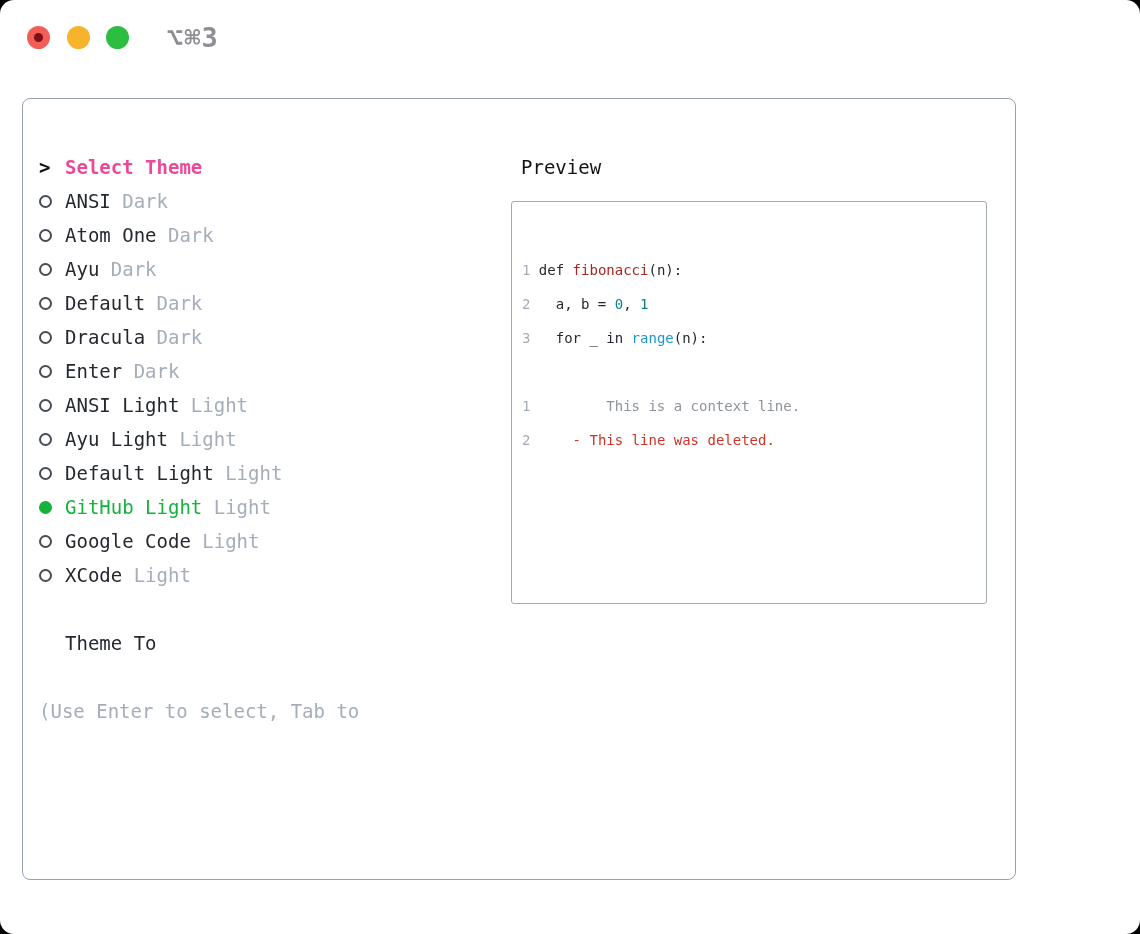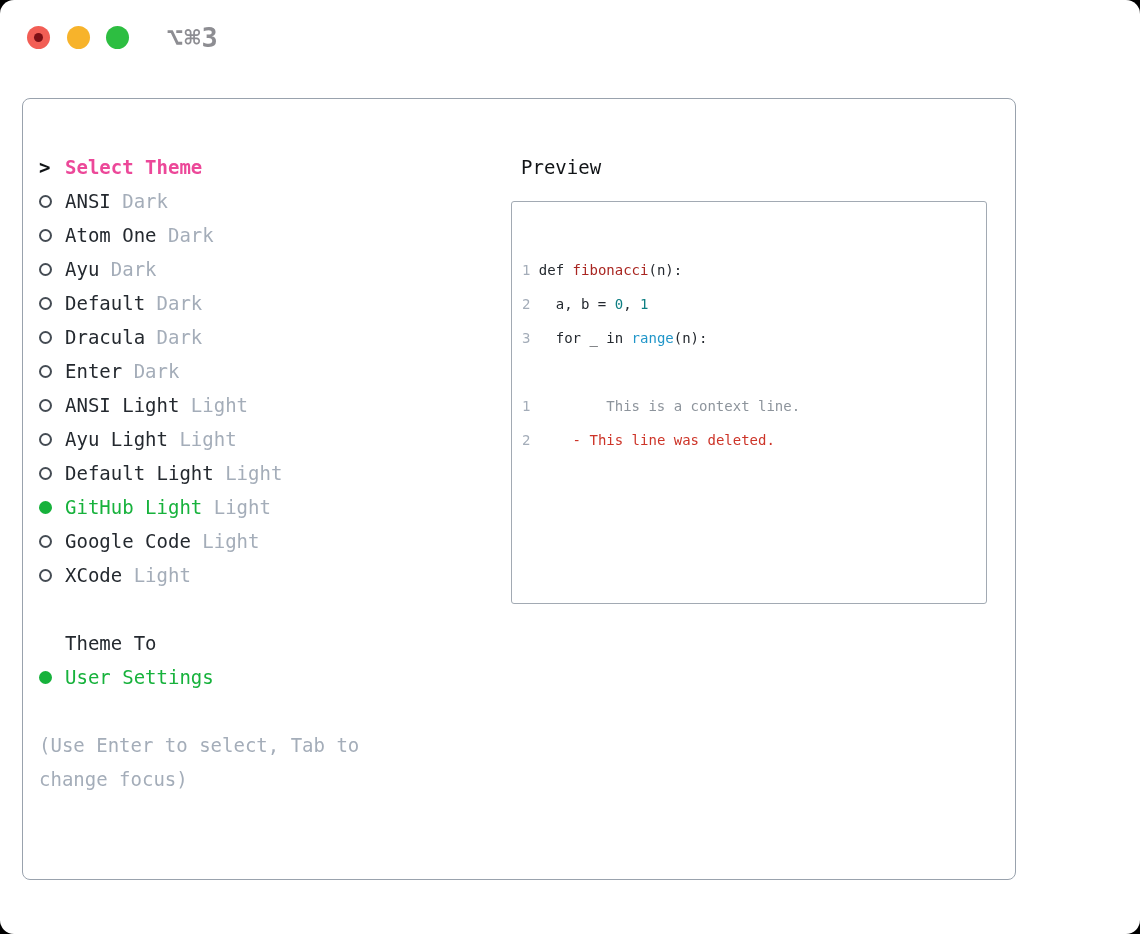--- a/index.html
+++ b/index.html
@@ -65,24 +65,22 @@
         <div class="row"><span class="gutter"><span class="radio"></span></span><span class="name">Dracula</span><span class="variant"> Dark</span></div>
         <div class="row"><span class="gutter"><span class="radio"></span></span><span class="name">Enter</span><span class="variant"> Dark</span></div>
         <div class="row"><span class="gutter"><span class="radio"></span></span><span class="name">ANSI Light</span><span class="variant"> Light</span></div>
         <div class="row"><span class="gutter"><span class="radio"></span></span><span class="name">Ayu Light</span><span class="variant"> Light</span></div>
         <div class="row"><span class="gutter"><span class="radio"></span></span><span class="name">Default Light</span><span class="variant"> Light</span></div>
         <div class="row"><span class="gutter"><span class="radio on"></span></span><span class="name sel">GitHub Light</span><span class="variant"> Light</span></div>
         <div class="row"><span class="gutter"><span class="radio"></span></span><span class="name">Google Code</span><span class="variant"> Light</span></div>
         <div class="row"><span class="gutter"><span class="radio"></span></span><span class="name">XCode</span><span class="variant"> Light</span></div>
         <div class="row"></div>
         <div class="row"><span class="gutter"></span><span>Theme To</span></div>
-        <div class="row"><span class="gutter"><span class="radio on"></span></span><span class="name sel">User Settings</span></div>
         <div class="row"></div>
         <div class="row"><span class="hint">(Use Enter to select, Tab to</span></div>
-        <div class="row"><span class="hint">change focus)</span></div>
       </div>
 
     <div class="preview-label">Preview</div>
 
     <div class="preview-box">
       <div class="code" id="code-lines">
           <div class="cline"><span class="c-num">1</span><span class="c-fg"> def </span><span class="c-func">fibonacci</span><span class="c-fg">(n):</span></div>
           <div class="cline"><span class="c-num">2</span><span class="c-fg">   a, b = </span><span class="c-teal">0</span><span class="c-fg">, </span><span class="c-teal">1</span></div>
           <div class="cline"><span class="c-num">3</span><span class="c-fg">   for _ in </span><span class="c-blue">range</span><span class="c-fg">(n):</span></div>
           <div class="cline"></div>

